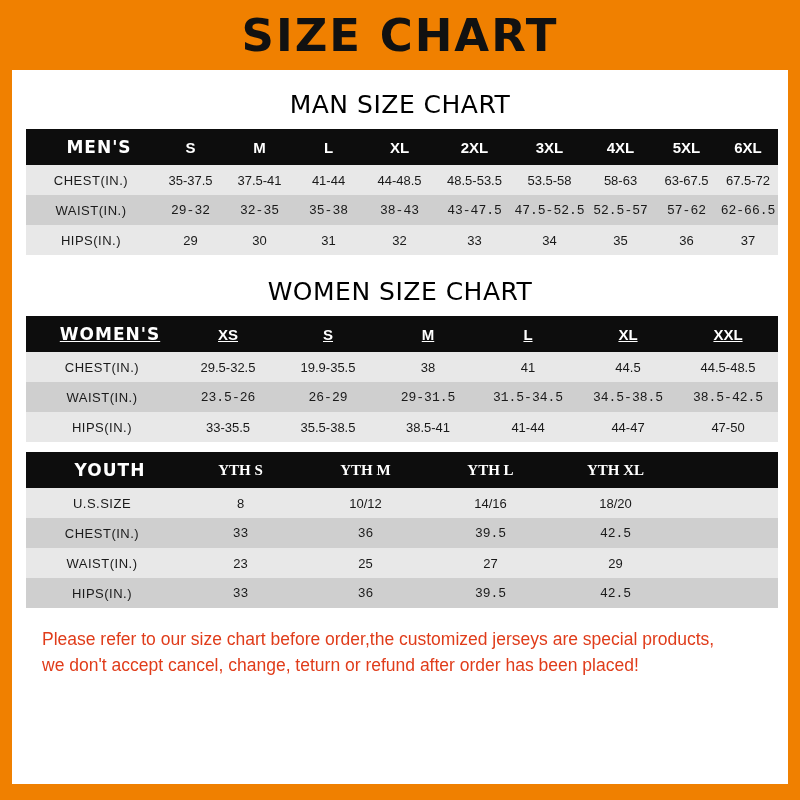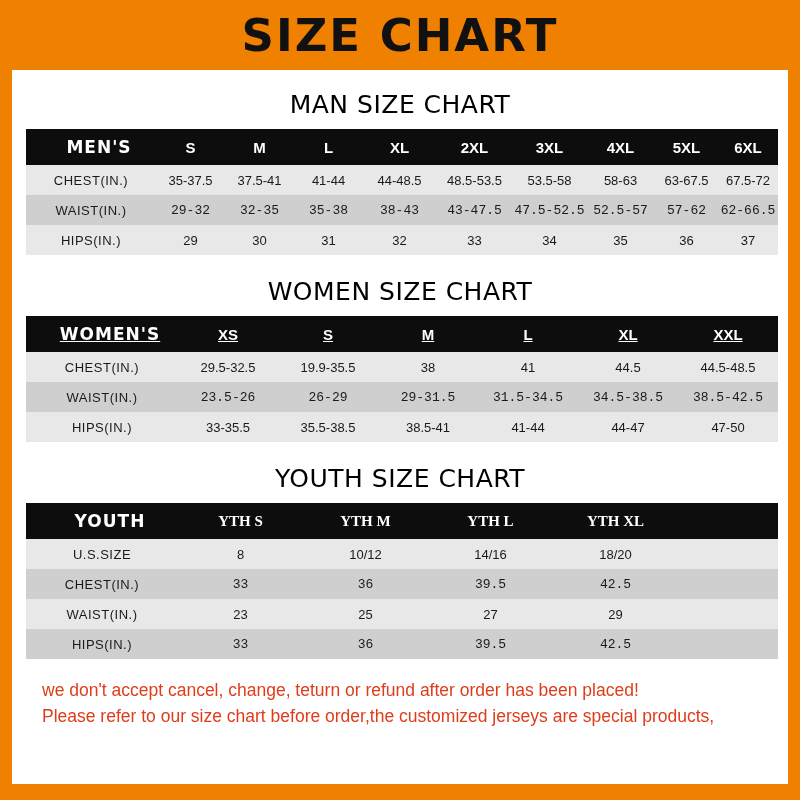--- a/index.html
+++ b/index.html
@@ -249,21 +249,20 @@
           <td>33-35.5</td>
           <td>35.5-38.5</td>
           <td>38.5-41</td>
           <td>41-44</td>
           <td>44-47</td>
           <td>47-50</td>
         </tr>
       </tbody>
     </table>
 
-    <div class="section-title sec3-title">YOUTH SIZE CHART</div>
     <table class="size-table youth-table">
       <colgroup>
         <col style="width:152px">
           <col style="width:125px">
           <col style="width:125px">
           <col style="width:125px">
         <col style="width:125px">
           <col style="width:100px">
       </colgroup>
       <thead>
@@ -306,20 +305,20 @@
           <td>33</td>
           <td>36</td>
           <td>39.5</td>
           <td>42.5</td>
           <td></td>
         </tr>
       </tbody>
     </table>
 
     <div class="footer-note">
+      <div>Please refer to our size chart before order,the customized jerseys are special products,</div>
       <div>we don't accept cancel, change, teturn or refund after order has been placed!</div>
-      <div>Please refer to our size chart before order,the customized jerseys are special products,</div>
     </div>
 
   </div>
 
   <div class="bottom-bar"></div>
 </div>
 
 </body></html>

